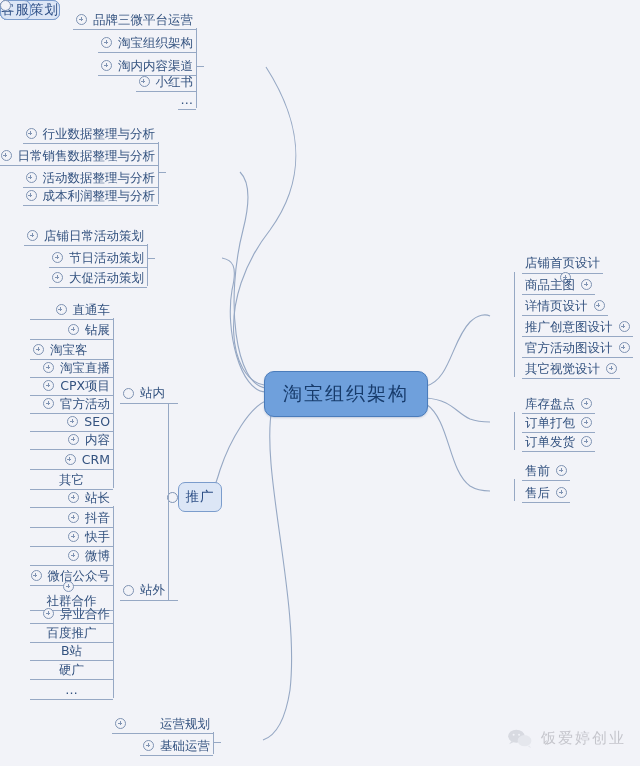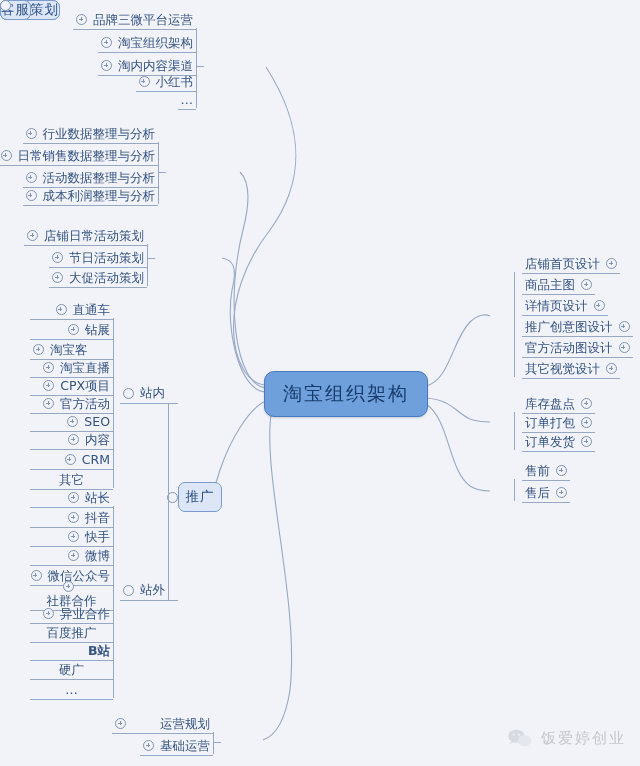--- a/index.html
+++ b/index.html
@@ -256,21 +256,21 @@
         <span class="plus"></span>
         <span class="lbl">社群合作</span>
       </div>
       <div class="leaf left" style="left: 30px; top: 604px; width: 83px; justify-content: flex-end;">
         <span class="plus"></span>
         <span class="lbl">异业合作</span>
       </div>
       <div class="leaf left" style="left: 30px; top: 623px; width: 83px; justify-content: center;">
         <span class="lbl">百度推广</span>
       </div>
-      <div class="leaf left" style="left: 30px; top: 641px; width: 83px; justify-content: flex-end; font-weight: bold;">
+      <div class="leaf left" style="left: 30px; top: 641px; width: 83px; justify-content: center;">
         <span class="lbl">B站</span>
       </div>
       <div class="leaf left" style="left: 30px; top: 660px; width: 83px; justify-content: center;">
         <span class="lbl">硬广</span>
       </div>
       <div class="leaf left" style="left: 30px; top: 680px; width: 83px; justify-content: center;">
         <span class="lbl">…</span>
       </div>
       <div style="position: absolute; left: 113px; top: 506px; width: 1px; height: 192px; background: rgb(150, 168, 196);"></div>
       <div style="position: absolute; left: 166px; top: 600px; height: 1px; width: 12px; background: rgb(150, 168, 196);"></div>
@@ -286,21 +286,21 @@
       <div class="leaf left" style="left: auto; top: 736px; justify-content: flex-end; right: 427px;">
         <span class="plus"></span>
         <span class="lbl">基础运营</span>
       </div>
       <div style="position: absolute; top: 732px; width: 1px; height: 22px; background: rgb(150, 168, 196); left: 213px;"></div>
       <div style="position: absolute; top: 742px; height: 1px; background: rgb(150, 168, 196); left: 213px; width: 8px;"></div>
       <div class="node">
         <span>美工</span>
       </div>
       <span class="plus hollow" style="position: absolute;"></span>
-      <div class="leaf right" style="left: 522px; top: 254px;">
+      <div class="leaf right" style="left: 522px; top: 254px; flex-direction: column;">
         <span class="lbl">店铺首页设计</span>
         <span class="plus"></span>
       </div>
       <div class="leaf right" style="left: 522px; top: 275px;">
         <span class="lbl">商品主图</span>
         <span class="plus"></span>
       </div>
       <div class="leaf right" style="left: 522px; top: 296px;">
         <span class="lbl">详情页设计</span>
         <span class="plus"></span>

